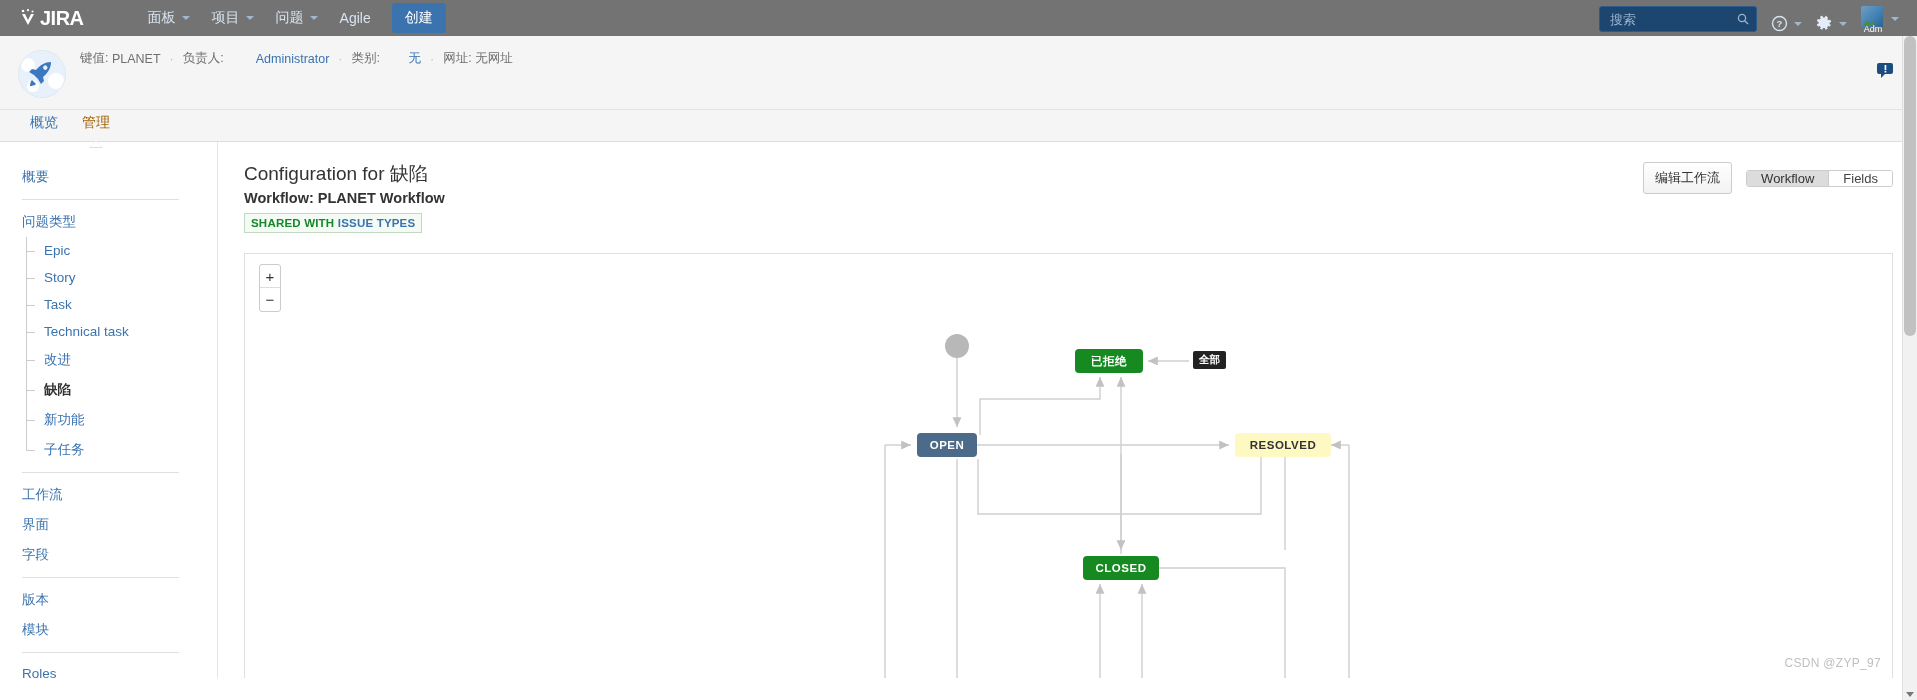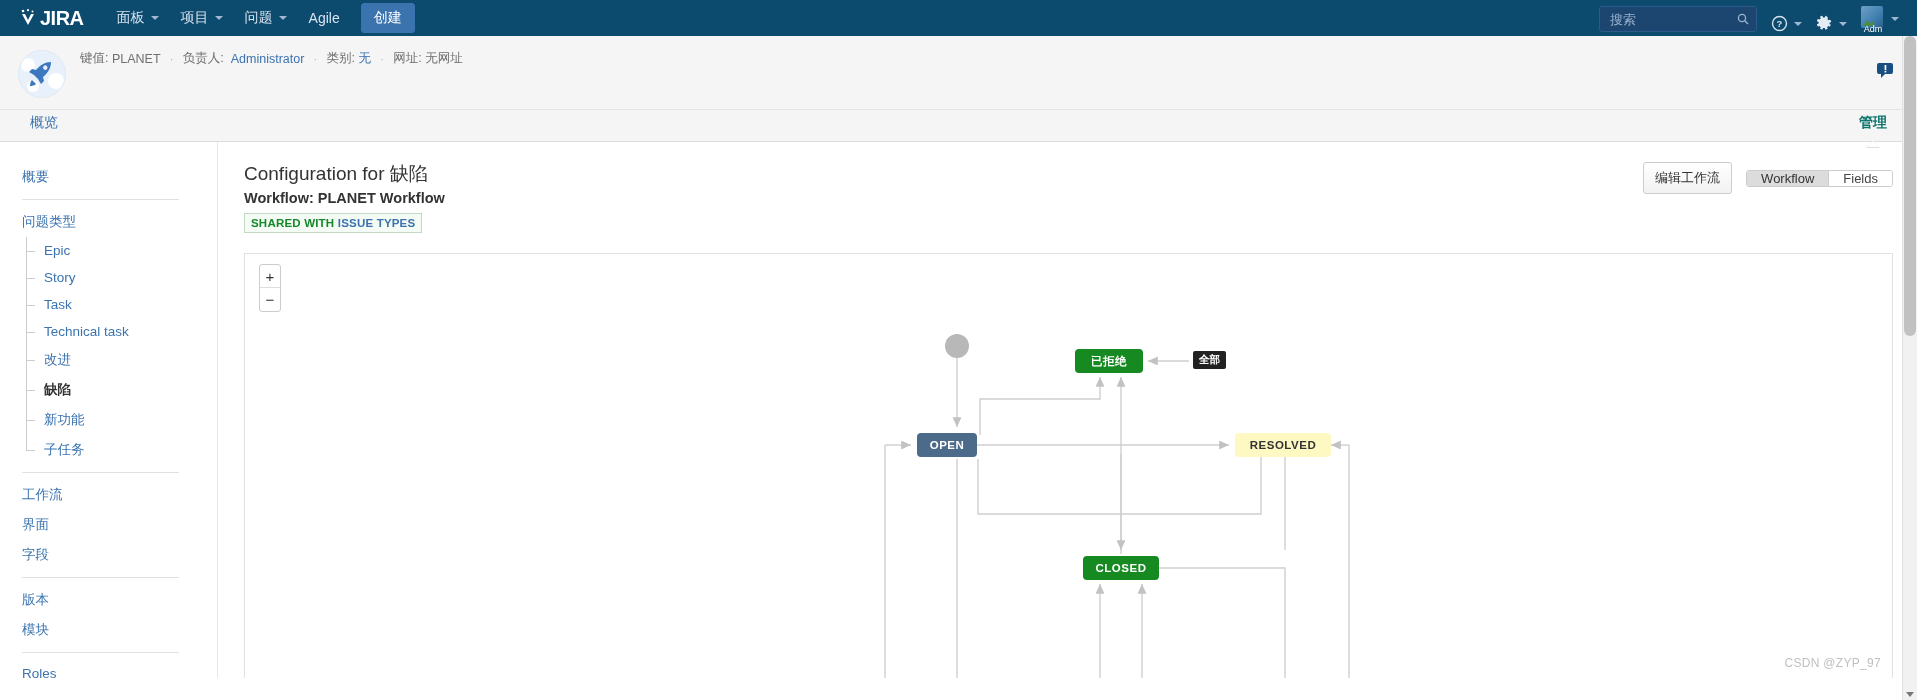--- a/index.html
+++ b/index.html
@@ -8,25 +8,26 @@
     width: 1917px; height: 700px;
     overflow: hidden;
     font-family: "Liberation Sans", "DejaVu Sans", sans-serif;
     background: #ffffff;
     font-size: 14px;
   }
 
   
   .topnav {
     height: 36px;
-    background: #0c4a6e;
+    background: #737373;
     display: flex;
     align-items: center;
     padding: 0 0 0 18px;
     position: relative;
+    gap: 31px;
   }
   .jira-logo {
     display: flex; align-items: center;
     margin-right: 22px;
     height: 36px;
   }
   .jira-logo .mark {
     color: #fff; font-size: 20px; font-weight: bold;
     letter-spacing: -0.5px; line-height: 1;
     display: flex; align-items: center;
@@ -134,46 +135,45 @@
     font-size: 22px; color: #333; font-weight: normal;
     line-height: 26px; margin: 0 0 3px 0;
   }
   .proj-meta {
     font-size: 12.5px; color: #707070;
     display: flex; align-items: center; gap: 0;
     flex-wrap: wrap;
   }
   .proj-meta .sep { margin: 0 9px; color: #bbb; }
   .proj-meta a { color: #3b73af; text-decoration: none; cursor: pointer; }
-  .proj-meta .val-link { color: #3b73af; }
+  .proj-meta .val-link { color: #3b73af; margin-left: 25px; }
   .feedback-icon {
     position: absolute;
     right: 22px; top: 26px;
     width: 18px; height: 16px;
     cursor: pointer;
   }
 
   
   .proj-tabs {
     background: #f5f5f5;
     border-bottom: 1px solid #ddd;
     padding: 0 18px;
     height: 32px;
     display: flex; align-items: flex-end;
     position: relative;
-    justify-content: space-between;
   }
   .proj-tab {
     font-size: 14px;
     padding: 0 12px 9px 12px;
     color: #3b73af;
     cursor: pointer;
     position: relative;
   }
-  .proj-tab.active { color: #0f766e; font-weight: bold; }
+  .proj-tab.active { color: #a16207; font-weight: normal; }
   .proj-tab.active::after {
     content: "";
     position: absolute;
     bottom: -6px; left: 50%;
     margin-left: -6px;
     width: 0; height: 0;
     border-left: 6px solid transparent;
     border-right: 6px solid transparent;
     border-bottom: 6px solid #fff;
   }

